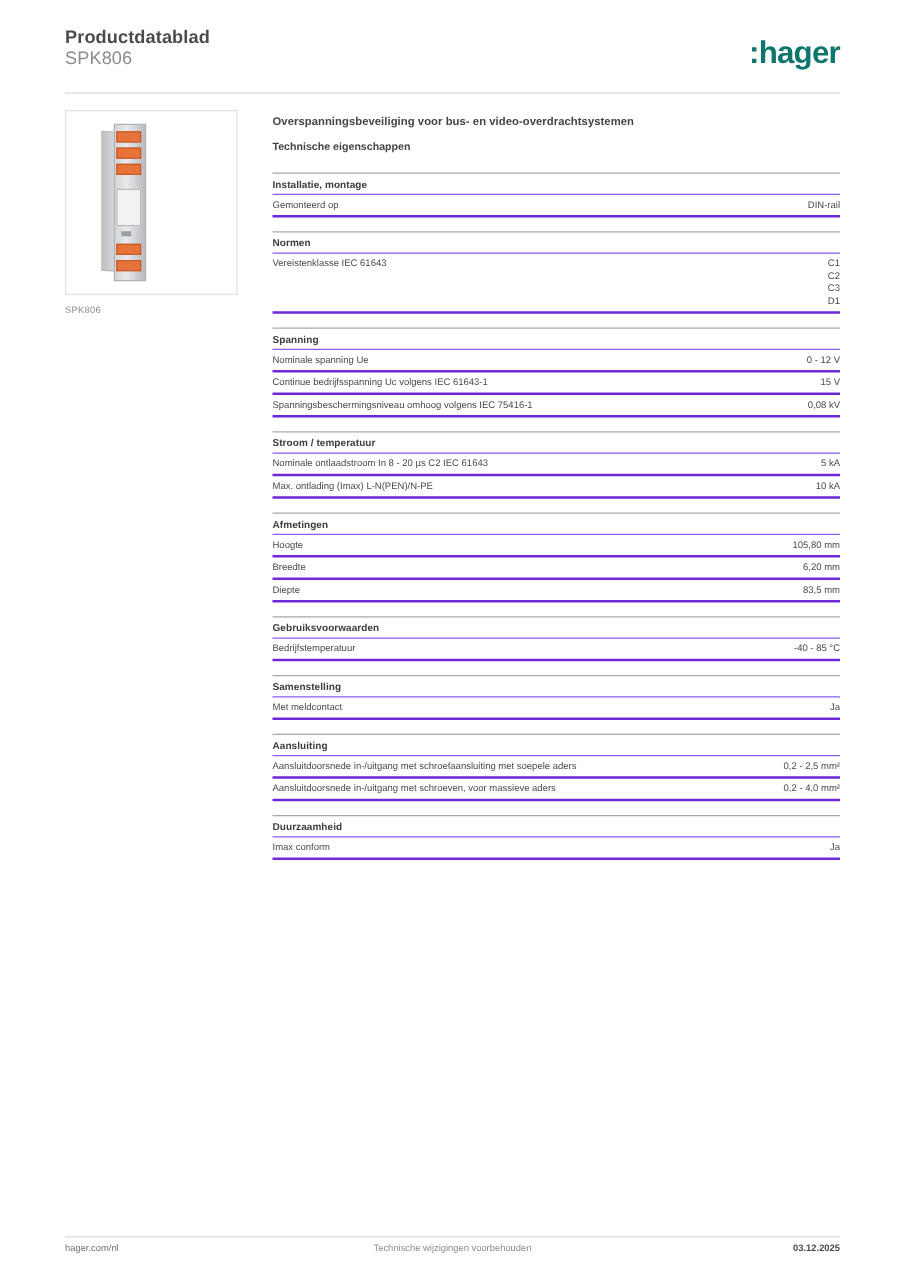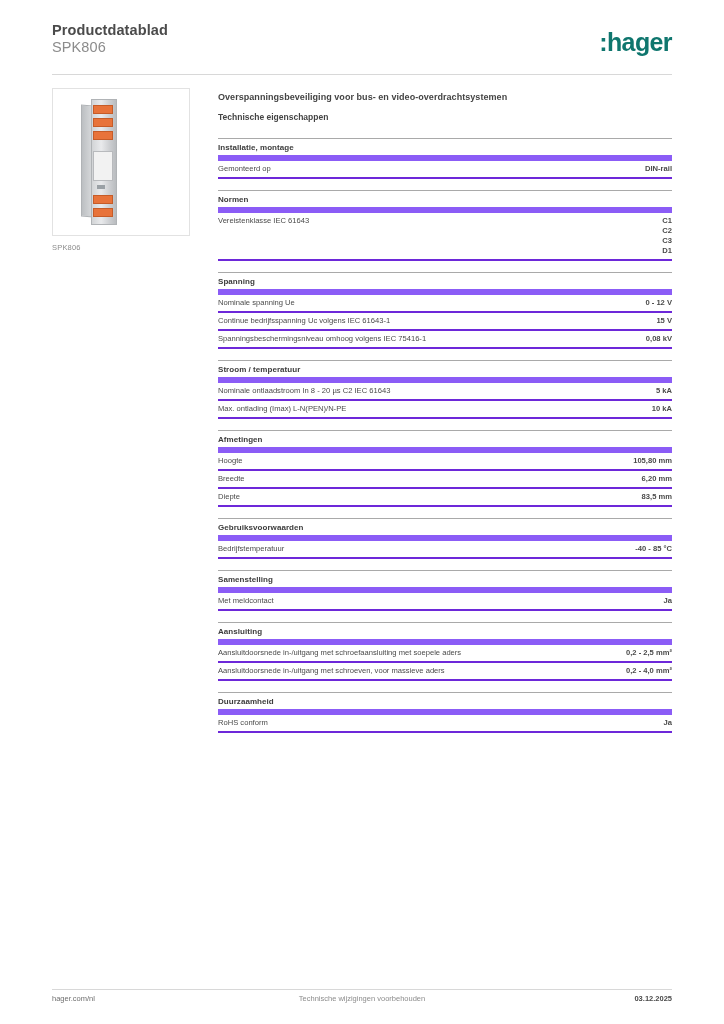--- a/index.html
+++ b/index.html
@@ -167,42 +167,41 @@
     margin-bottom: 16px;
   }
 
   .group { margin-bottom: 0; }
   .group-head {
     font-size: 8px;
     font-weight: bold;
     color: #3c3c3c;
     padding: 4px 0 3px 0;
     border-top: 1px solid #a9a9a9;
-    border-bottom: 6px solid #8b5cf6;
+    border-bottom: 1px solid #8b5cf6;
     letter-spacing: 0.05px;
   }
   .row {
     display: flex;
     justify-content: space-between;
     align-items: flex-start;
     border-bottom: 2px solid #6d28d9;
     padding: 3px 0 3px 0;
     font-size: 7.6px;
     color: #4a4a4a;
     line-height: 10px;
   }
   .row .label {
     flex: 1 1 auto;
     padding-right: 12px;
   }
   .row .value {
     flex: 0 0 auto;
     text-align: center;
     white-space: pre-line;
-    font-weight: bold;
   }
   .group-gap { height: 11px; }
 
   
   .footer-rule {
     position: absolute;
     left: 52px;
     right: 52px;
     bottom: 34px;
     height: 1px;
@@ -358,21 +357,21 @@
           </div>
           <div class="row">
             <div class="label">Aansluitdoorsnede in-/uitgang met schroeven, voor massieve aders</div>
             <div class="value">0,2 - 4,0 mm²</div>
           </div>
           <div class="group-gap"></div>
         </div>
         <div class="group">
           <div class="group-head">Duurzaamheid</div>
           <div class="row">
-            <div class="label">RoHS conform</div>
+            <div class="label">Imax conform</div>
             <div class="value">Ja</div>
           </div>
           <div class="group-gap"></div>
         </div>
       </div>
   </div>
 
   <div class="footer-rule"></div>
   <div class="footer">
     <div class="footer-left">hager.com/nl</div>

